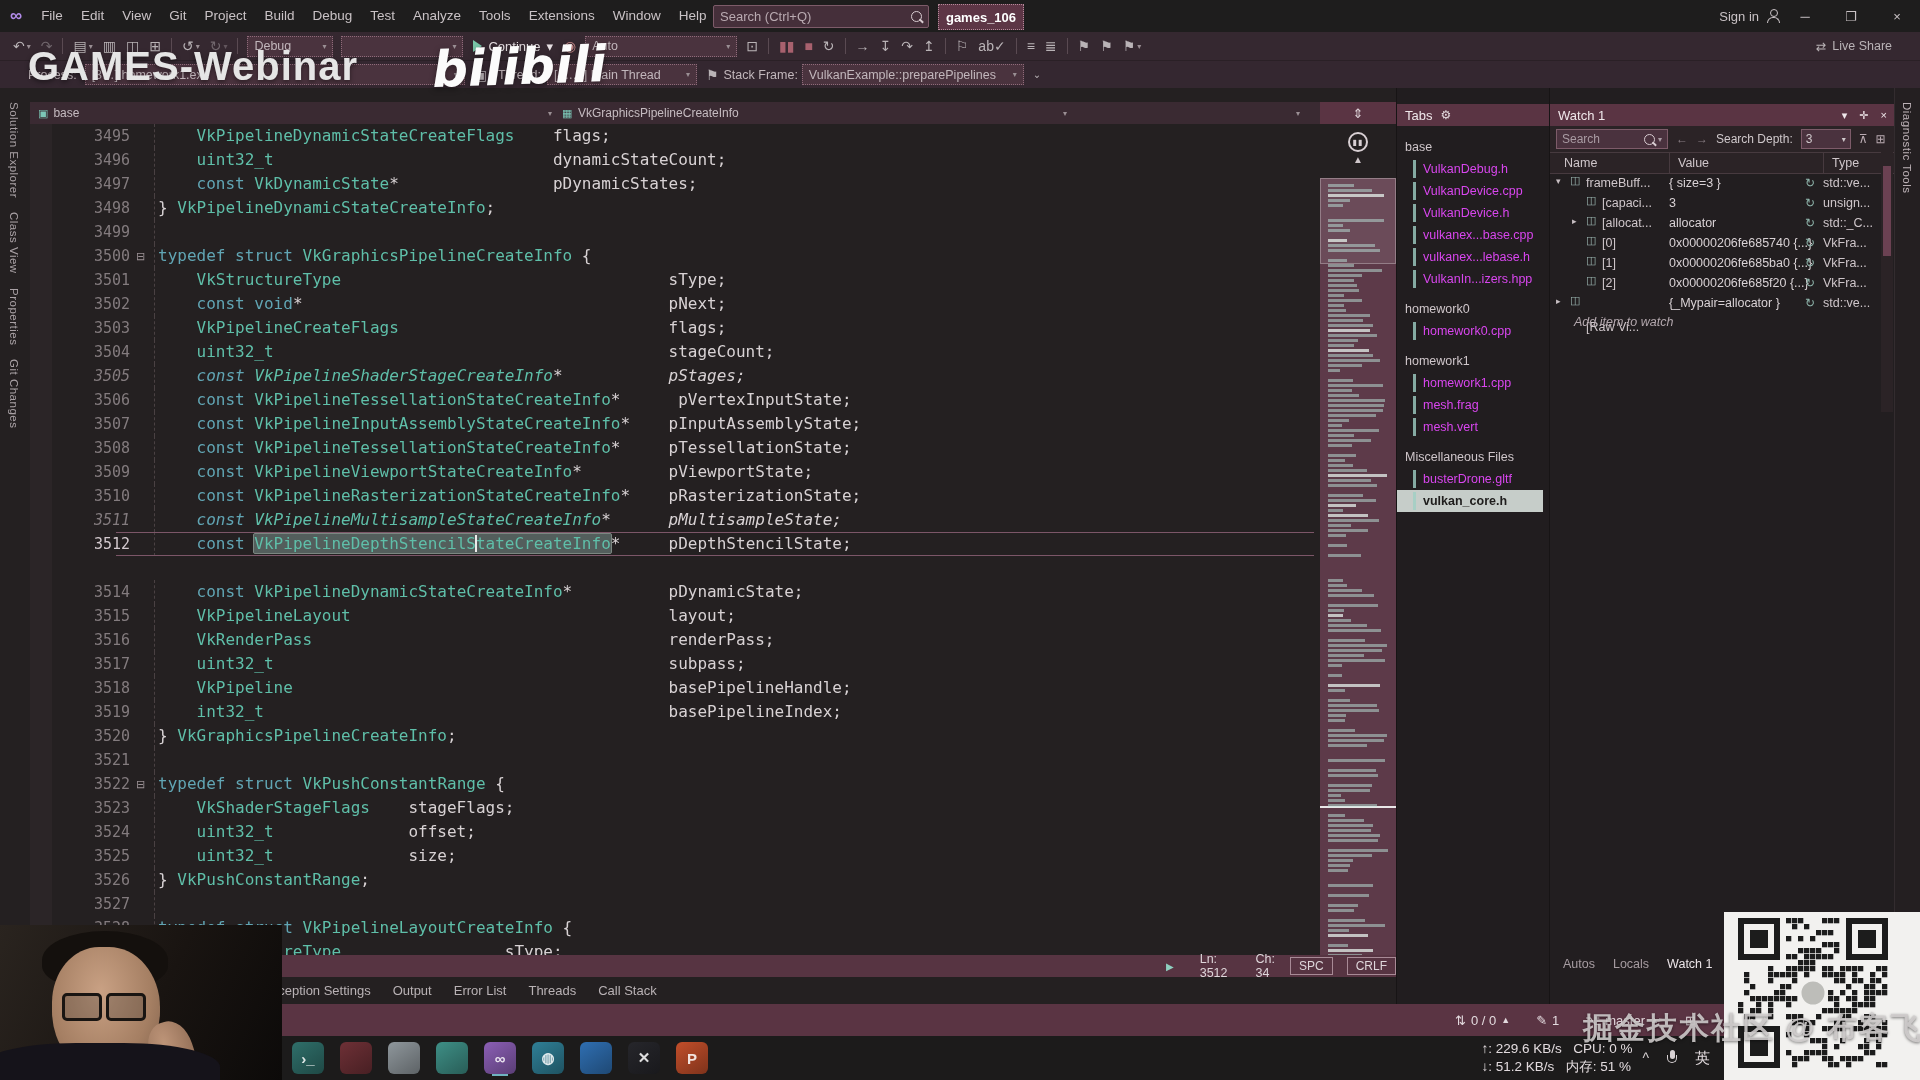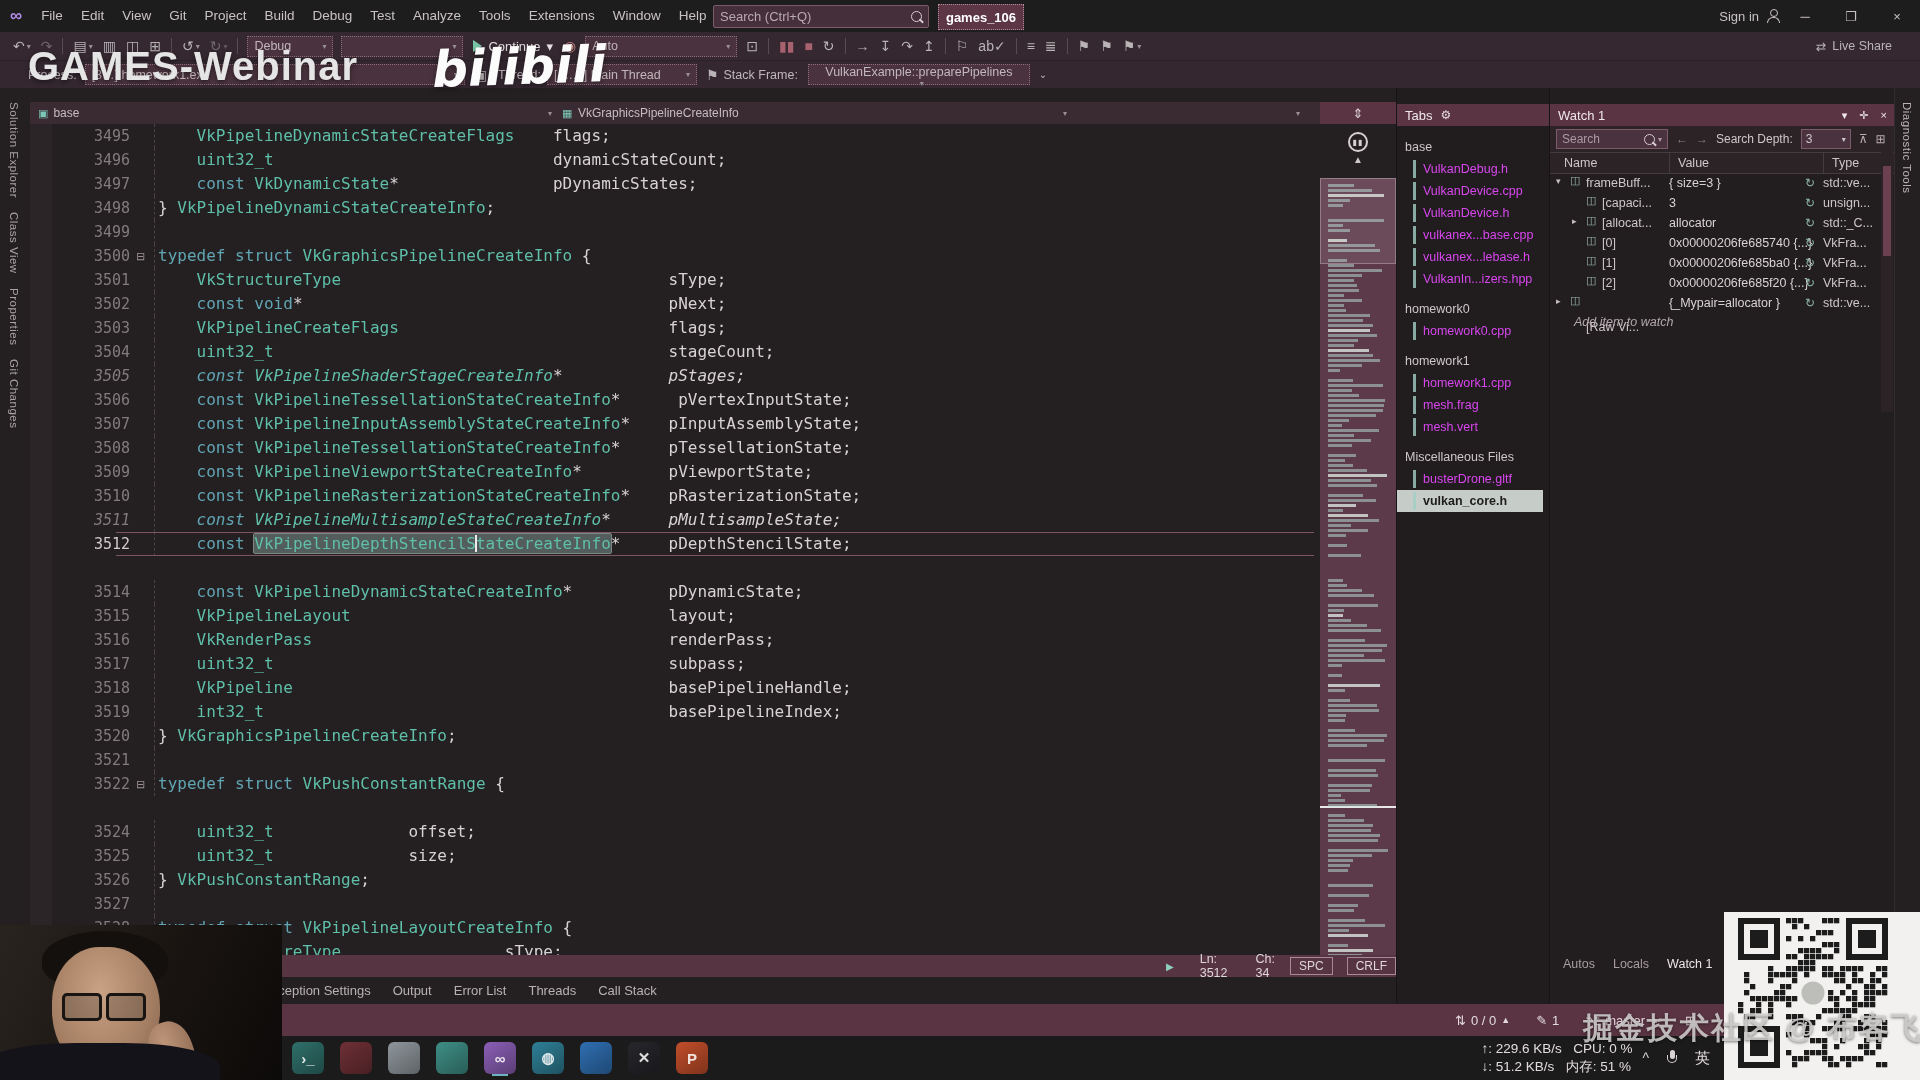--- a/index.html
+++ b/index.html
@@ -238,21 +238,21 @@
         <span class="dd">▾</span>
     </div>
     <span class="tbi">▣</span>
     <span class="dbglabel" style="margin-left:6px;">Thread:</span>
     <div class="tbdrop" style="width:150px;margin-left:6px;">
       <span>[4…2] Main Thread</span>
         <span class="dd">▾</span>
     </div>
     <span class="tbi">⚑</span>
     <span class="dbglabel">Stack Frame:</span>
-    <div class="tbdrop" style="width:222px;margin-left:10px;flex-direction:column;">
+    <div class="tbdrop" style="width:222px;margin-left:4px;">
       <span>VulkanExample::preparePipelines</span>
         <span class="dd">▾</span>
     </div>
     <span class="tbi" style="font-size:10px;">⌄</span>
   </div>
 
   <div id="leftstrip" class="abs">
       <div class="vtab">Solution Explorer</div>
       <div class="vtab">Class View</div>
       <div class="vtab">Properties</div>
@@ -400,20 +400,25 @@
         <div class="crow" style="top: 624px;">
           <span class="lnum">3521</span>
           <span class="guide"></span>
           <span class="ctext"></span>
         </div>
         <div class="crow" style="top: 648px;">
           <span class="lnum">3522</span>
           <span class="fold">⊟</span>
           <span class="guide"></span>
           <span class="ctext"><span class="kw">typedef</span> <span class="kw">struct</span> <span class="ty">VkPushConstantRange</span> {</span>
+        </div>
+        <div class="crow" style="top: 672px;">
+          <span class="lnum">3523</span>
+          <span class="guide"></span>
+          <span class="ctext">    <span class="ty">VkShaderStageFlags</span>    stageFlags;</span>
         </div>
         <div class="crow" style="top: 696px;">
           <span class="lnum">3524</span>
           <span class="guide"></span>
           <span class="ctext">    <span class="ty">uint32_t</span>              offset;</span>
         </div>
         <div class="crow" style="top: 720px;">
           <span class="lnum">3525</span>
           <span class="guide"></span>
           <span class="ctext">    <span class="ty">uint32_t</span>              size;</span>

